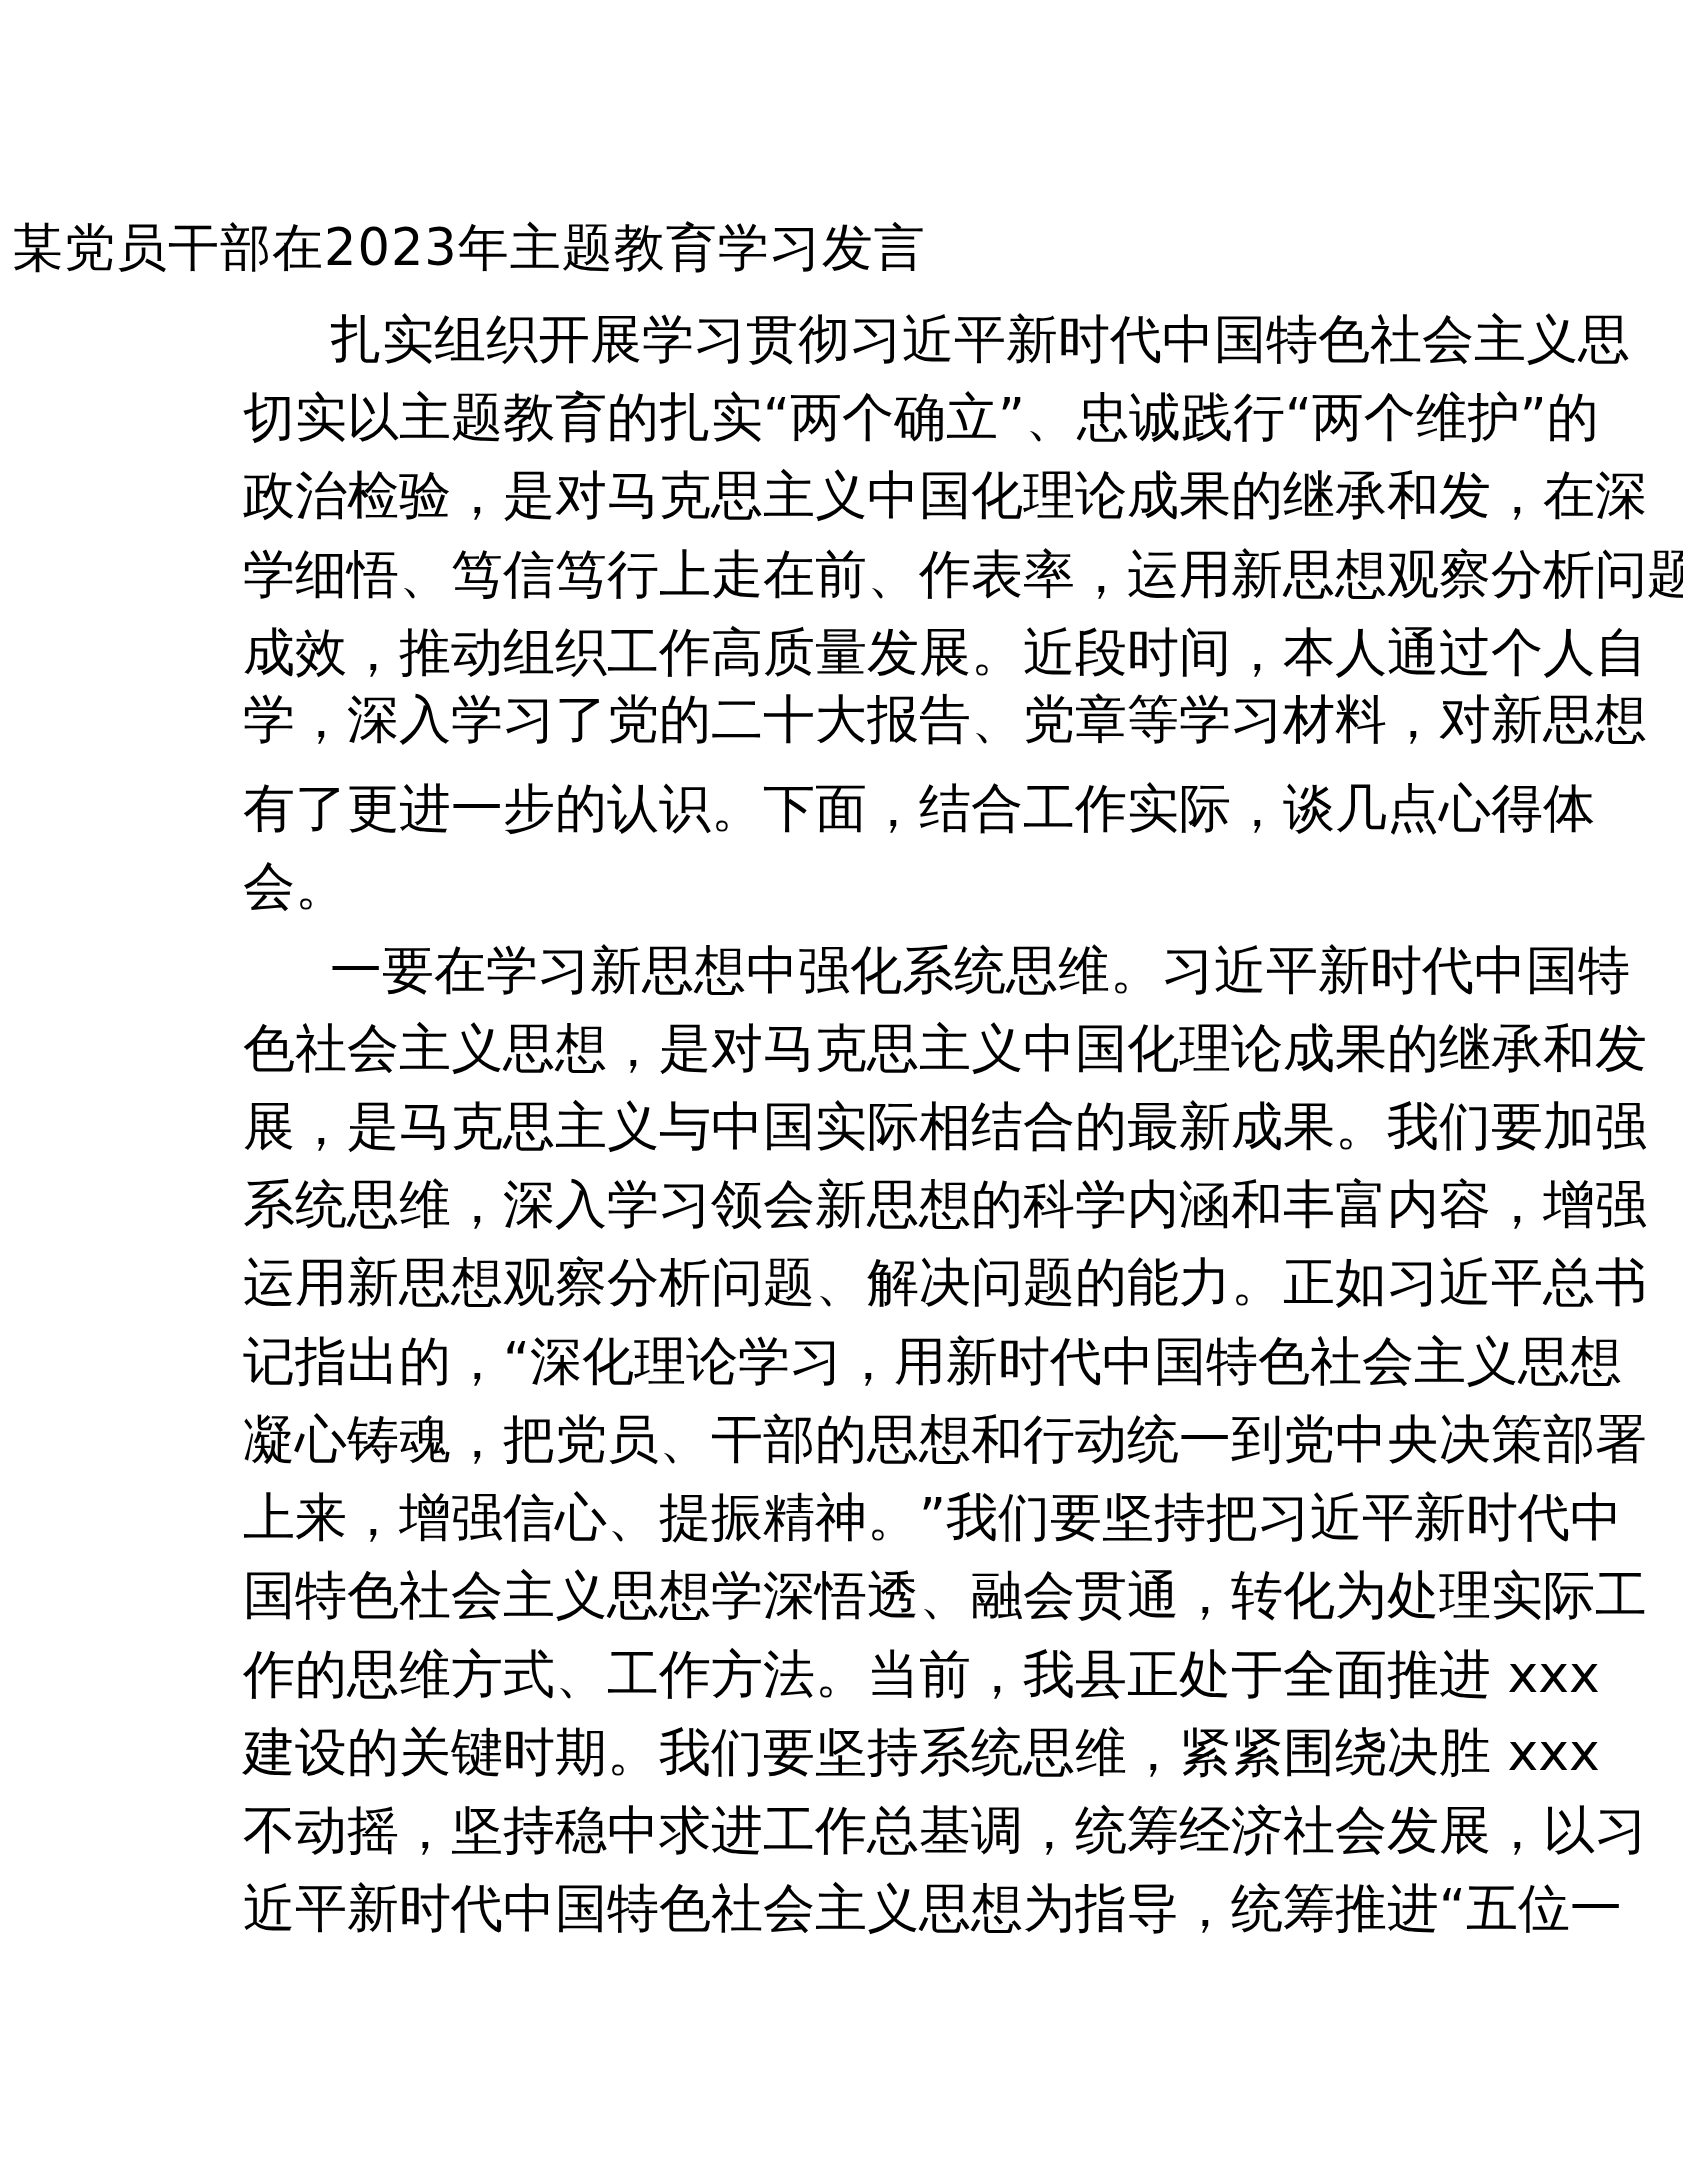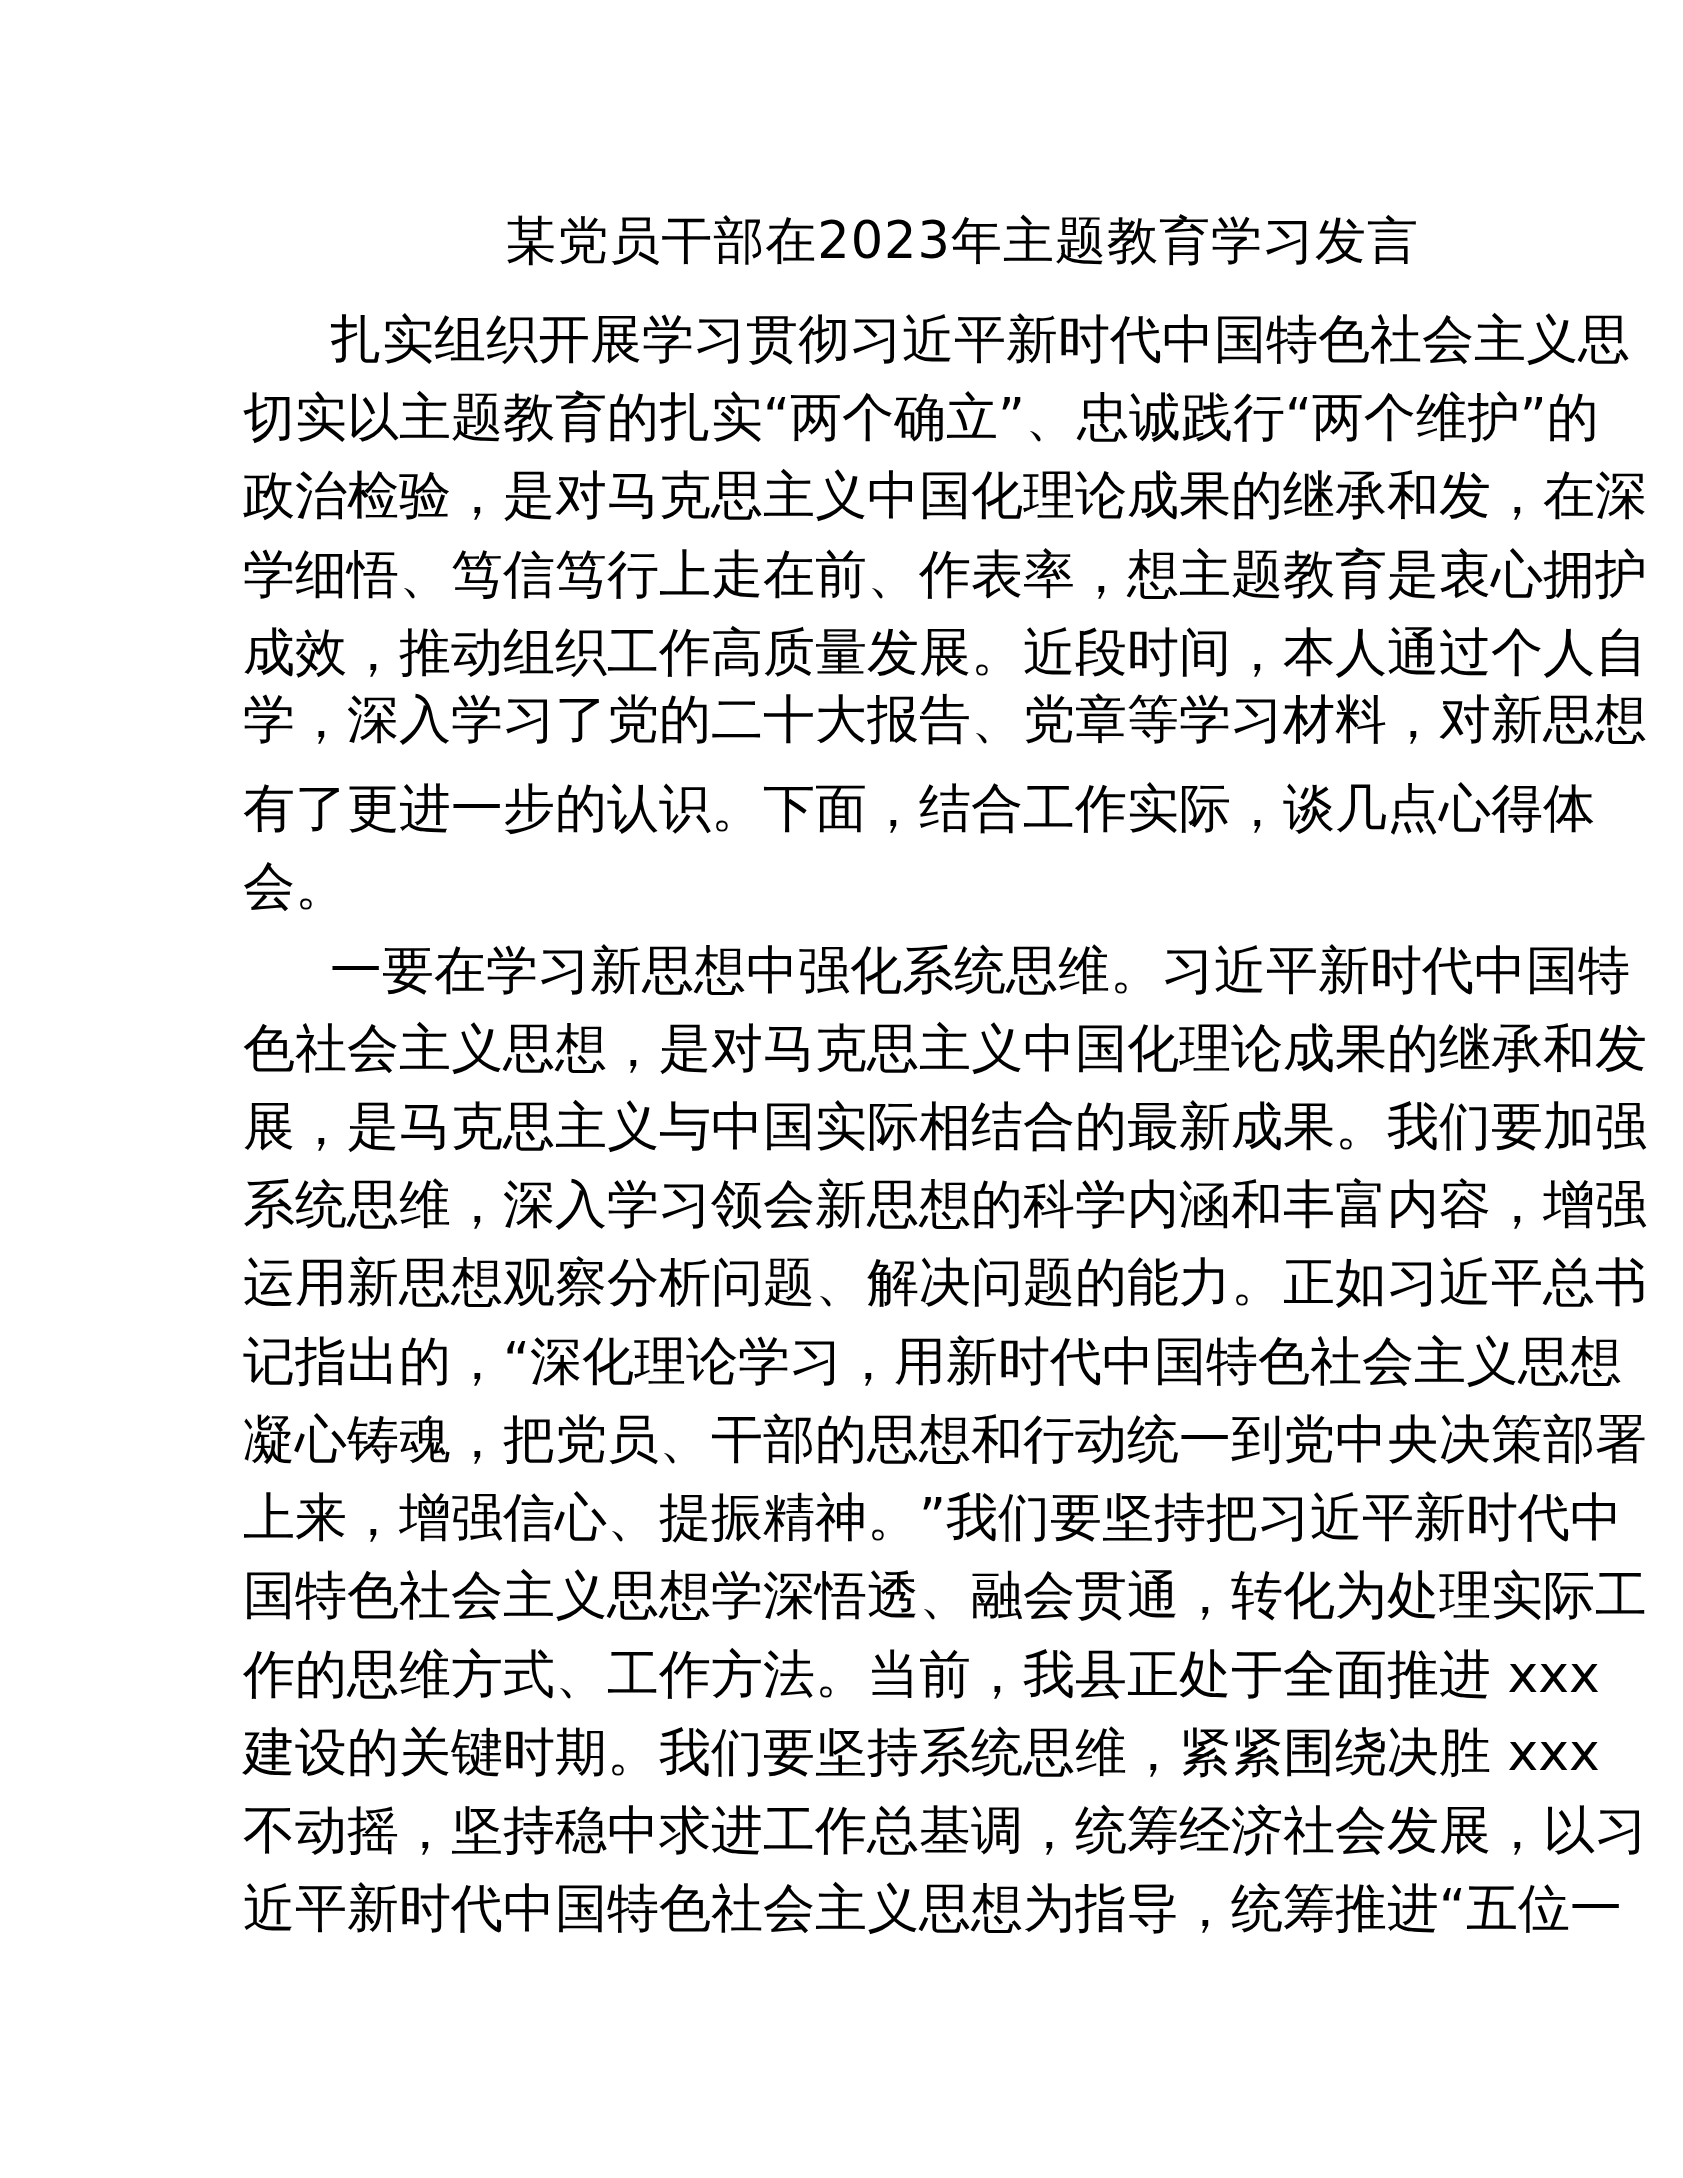--- a/index.html
+++ b/index.html
@@ -21,25 +21,25 @@
       top: 0;
       width: 1683px;
       height: 2178px;
       background: #ffffff;
     }
     .title {
       position: absolute;
       left: 0;
       top: 196px;
       width: 1414px;
-      text-align: right;
+      text-align: left;
       font-size: 51px;
       line-height: 79px;
       letter-spacing: 1px;
-      margin: 5px;
+      margin: 12px;
       font-weight: normal;
     }
     .line {
       position: absolute;
       left: 243px;
       width: 1198px;
       height: 78px;
       font-size: 52px;
       line-height: 78px;
       white-space: nowrap;
@@ -57,21 +57,21 @@
 </head>
 <body>
 
 <div class="page">
   <h1 class="title">某党员干部在2023年主题教育学习发言</h1>
 
   <div>
     <div class="line indent" style="top:300px">扎实组织开展学习贯彻习近平新时代中国特色社会主义思</div>
     <div class="line" style="top:378px">切实以主题教育的扎实“两个确立”、忠诚践行“两个维护”的</div>
     <div class="line" style="top:456px">政治检验，是对马克思主义中国化理论成果的继承和发，在深</div>
-    <div class="line" style="top:535px">学细悟、笃信笃行上走在前、作表率，想主题教育是衷心拥护</div>
+    <div class="line" style="top:535px">学细悟、笃信笃行上走在前、作表率，运用新思想观察分析问题</div>
     <div class="line" style="top:613px">成效，推动组织工作高质量发展。近段时间，本人通过个人自</div>
     <div class="line" style="top:680px">学，深入学习了党的二十大报告、党章等学习材料，对新思想</div>
     <div class="line" style="top:769px">有了更进一步的认识。下面，结合工作实际，谈几点心得体</div>
     <div class="line last" style="top:847px">会。</div>
   </div>
 
   <div>
     <div class="line indent" style="top:931px">一要在学习新思想中强化系统思维。习近平新时代中国特</div>
     <div class="line" style="top:1009px">色社会主义思想，是对马克思主义中国化理论成果的继承和发</div>
     <div class="line" style="top:1087px">展，是马克思主义与中国实际相结合的最新成果。我们要加强</div>

